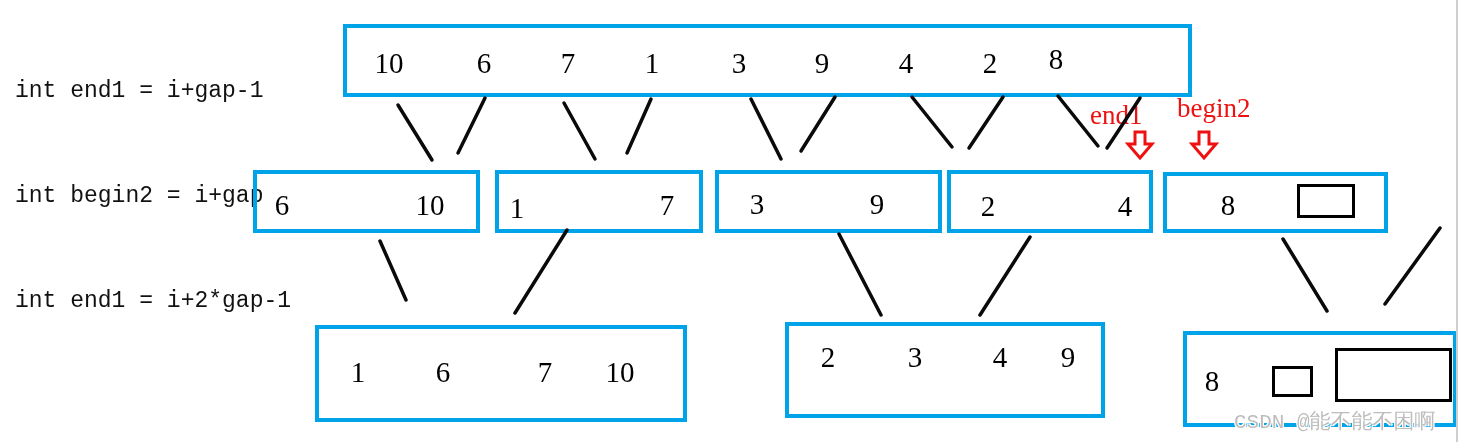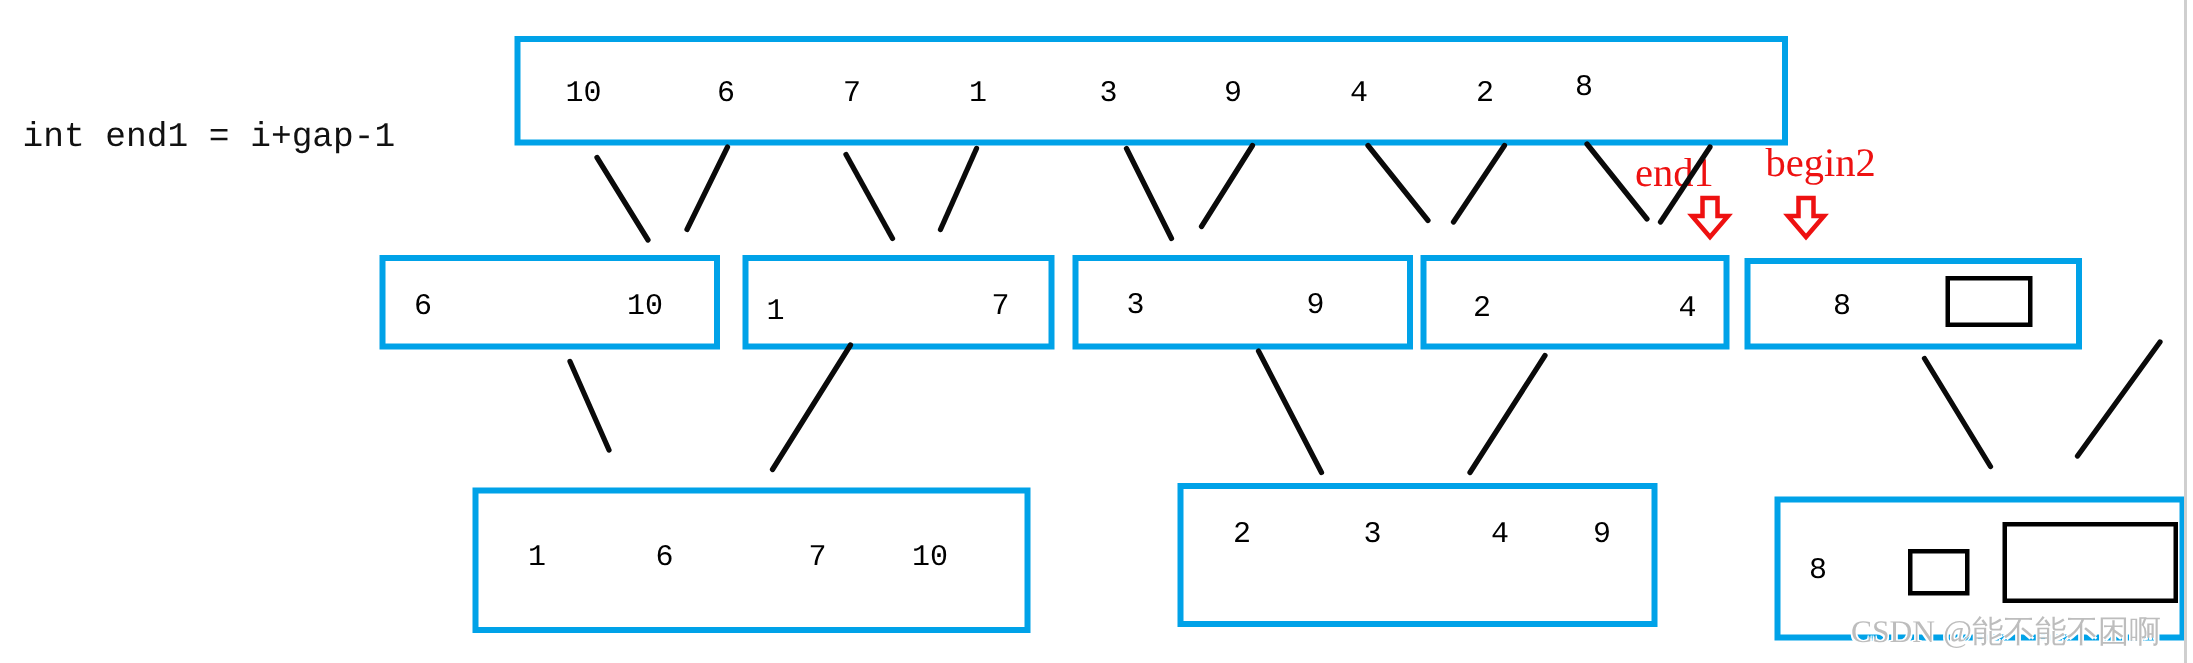--- a/index.html
+++ b/index.html
@@ -2,39 +2,41 @@
 <html style="--box-blue: #00A2E8; --line-black: #0a0a0a; --accent-red: #ee1111; --watermark-gray: #bdbdbd;"><head>
 <meta charset="utf-8">
 <style>
   html,body{margin:0;padding:0;background:#fff;}
   .stage{position:relative;width:1462px;height:442px;background:#ffffff;overflow:hidden;
          font-family:"Liberation Serif",serif;}
   .code{position:absolute;left:15px;top:4px;color:#111;
         font-family:"Liberation Mono",monospace;font-size:23px;line-height:35px;white-space:pre;}
   .bluebox{position:absolute;border:4px solid var(--box-blue);box-sizing:border-box;background:transparent;}
   .blackrect{position:absolute;border:3px solid #000;box-sizing:border-box;background:#fff;}
-  .n{position:absolute;transform:translate(-50%,-50%);font-size:20px;color:#000;
-     font-family:Liberation Mono, monospace;white-space:nowrap;}
+  .n{position:absolute;transform:translate(-50%,-50%);font-size:29px;color:#000;
+     font-family:Liberation Serif, serif;white-space:nowrap;}
   .overlay{position:absolute;left:0;top:0;pointer-events:none;}
   .overlay line{stroke:var(--line-black);stroke-width:3.5;stroke-linecap:round;}
   .arrow{fill:#ffffff;stroke:var(--accent-red);stroke-width:3;stroke-linejoin:miter;}
   .redlabel{position:absolute;color:var(--accent-red);font-size:27px;
             font-family:Liberation Serif, serif;white-space:nowrap;}
   .watermark{position:absolute;color:var(--watermark-gray);font-size:21px;
-             font-family:Liberation Serif, serif;white-space:nowrap;z-index:9;
+             font-family:Liberation Mono, monospace;white-space:nowrap;z-index:9;
              text-shadow:-1px -1px 0 #fff,1px -1px 0 #fff,-1px 1px 0 #fff,1px 1px 0 #fff;}
   .edge{position:absolute;left:1456px;top:0;width:2px;height:442px;background:#cfcfcf;}
 </style>
 </head>
 <body>
 
 <div class="stage">
 
   <div class="code">
     <div>int end1 = i+gap-1</div>
+    <div>int begin2 = i+gap</div>
+    <div>int end1 = i+2*gap-1</div>
   </div>
 
   <div class="bluebox" style="left:343px;top:24px;width:849px;height:73px"></div>
 
   <div class="bluebox" style="left:253px;top:170px;width:227px;height:63px"></div>
   <div class="bluebox" style="left:495px;top:170px;width:208px;height:63px"></div>
   <div class="bluebox" style="left:715px;top:170px;width:227px;height:63px"></div>
   <div class="bluebox" style="left:947px;top:170px;width:206px;height:63px"></div>
   <div class="bluebox" style="left:1163px;top:172px;width:225px;height:61px"></div>
   <div class="blackrect" style="left:1297px;top:184px;width:58px;height:34px"></div>

